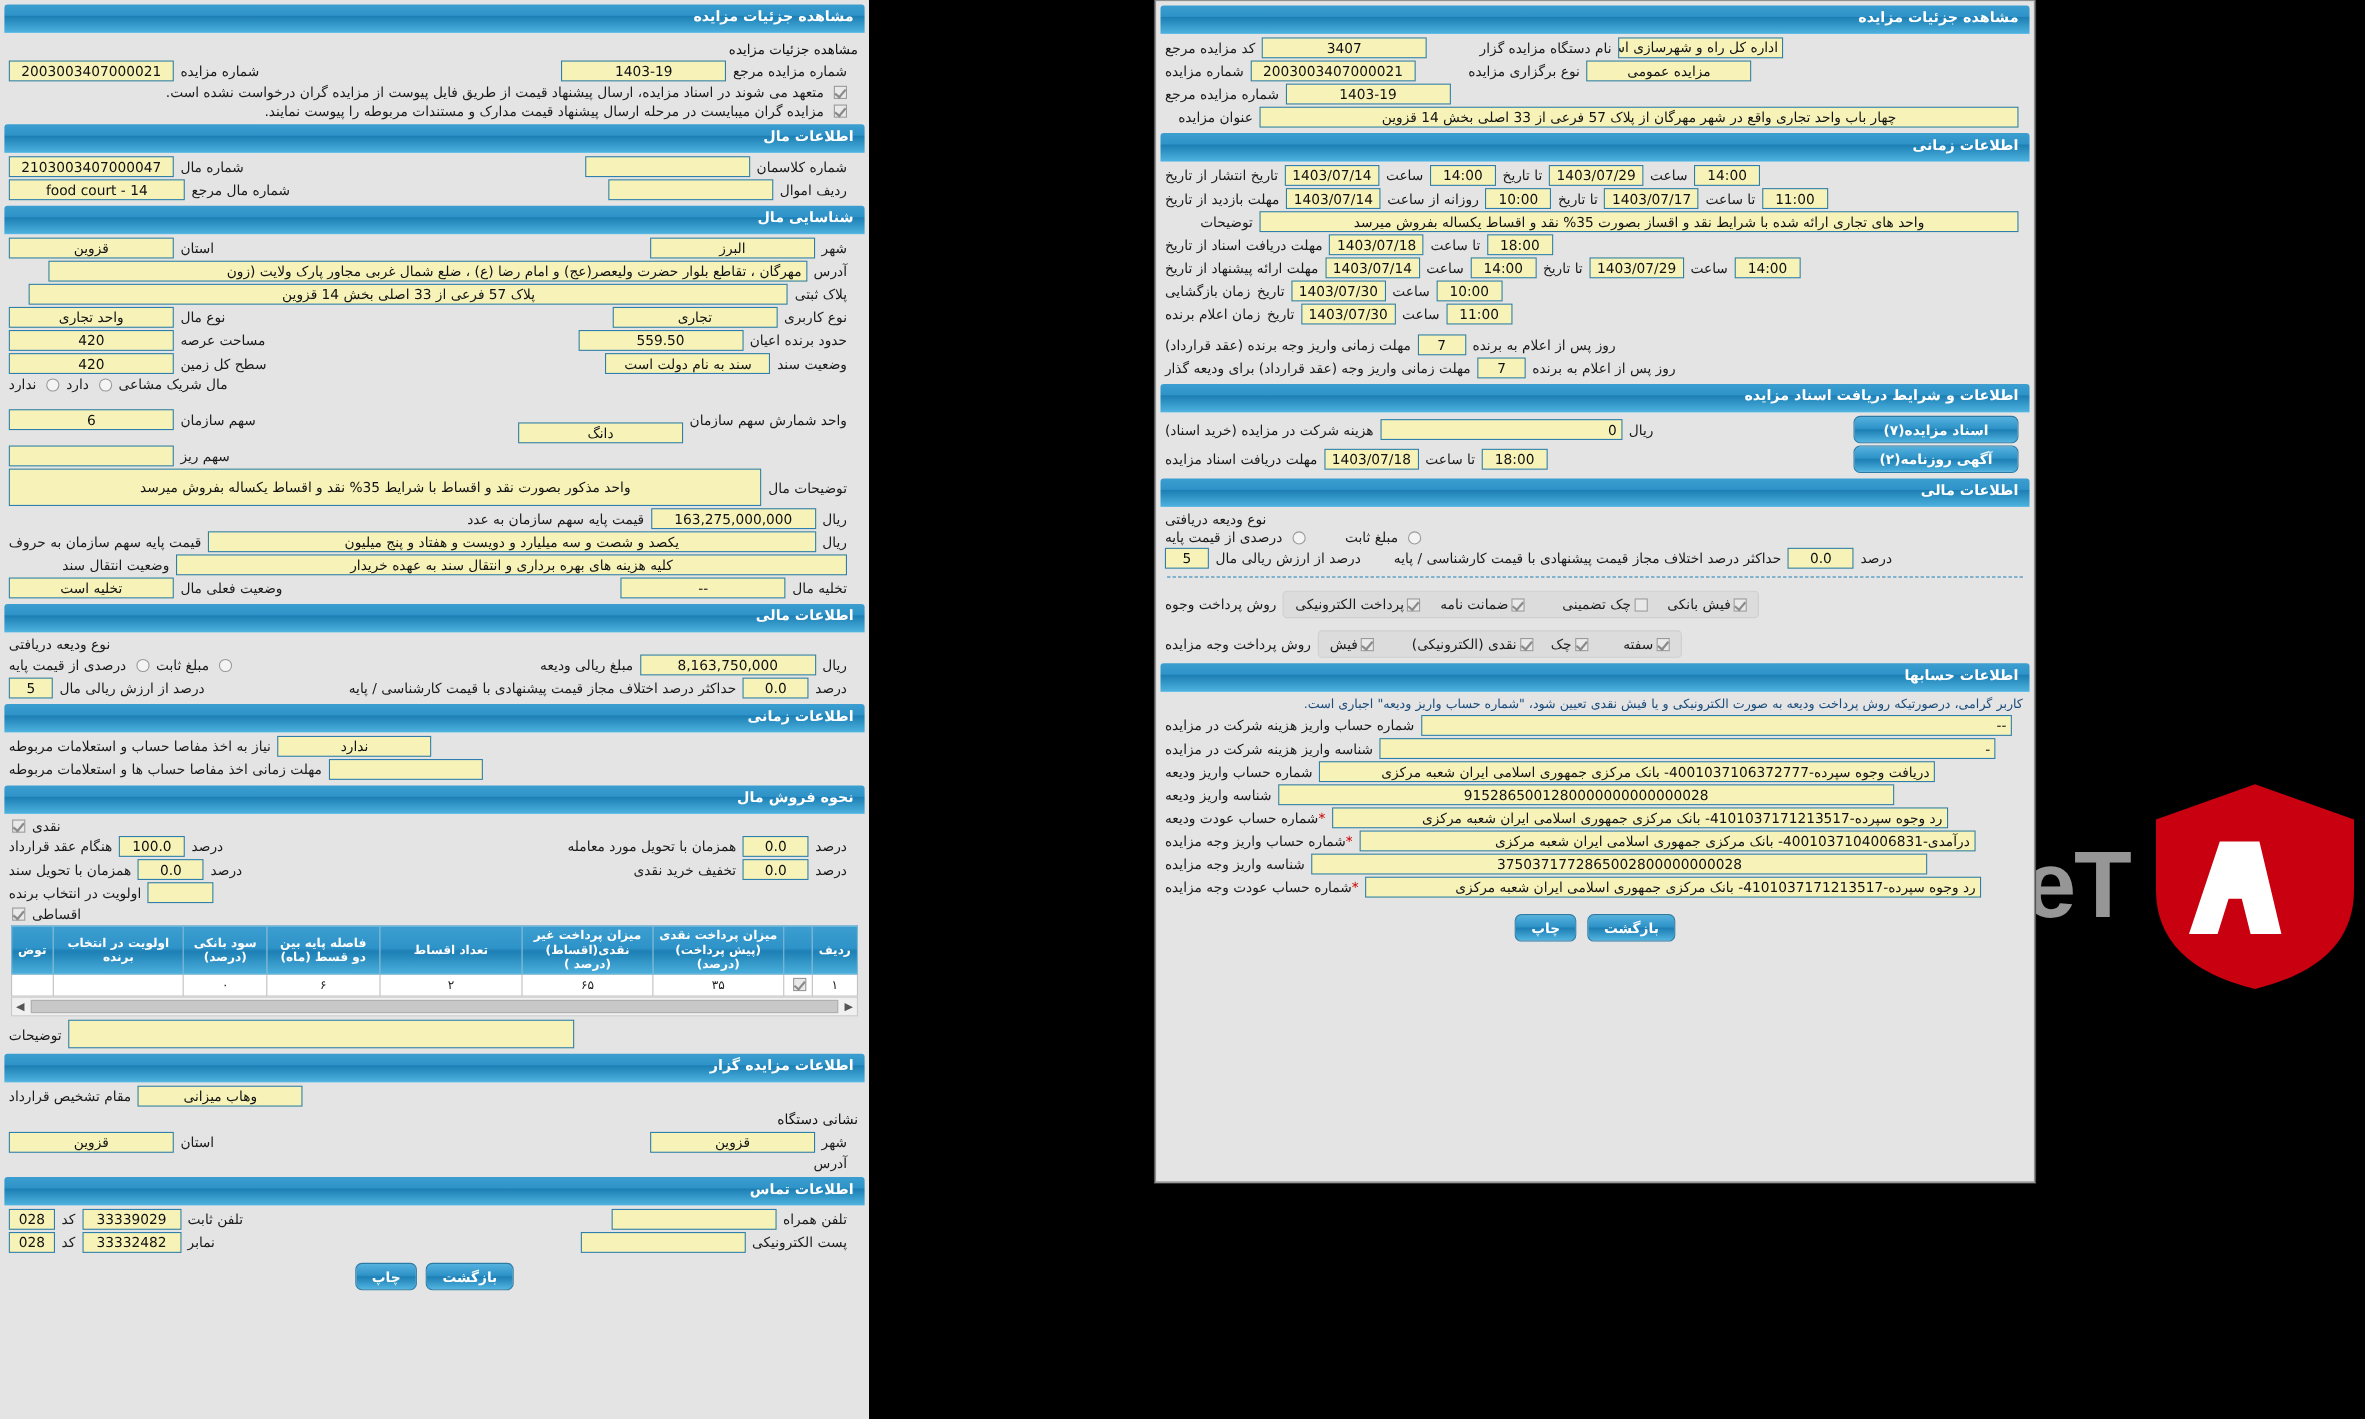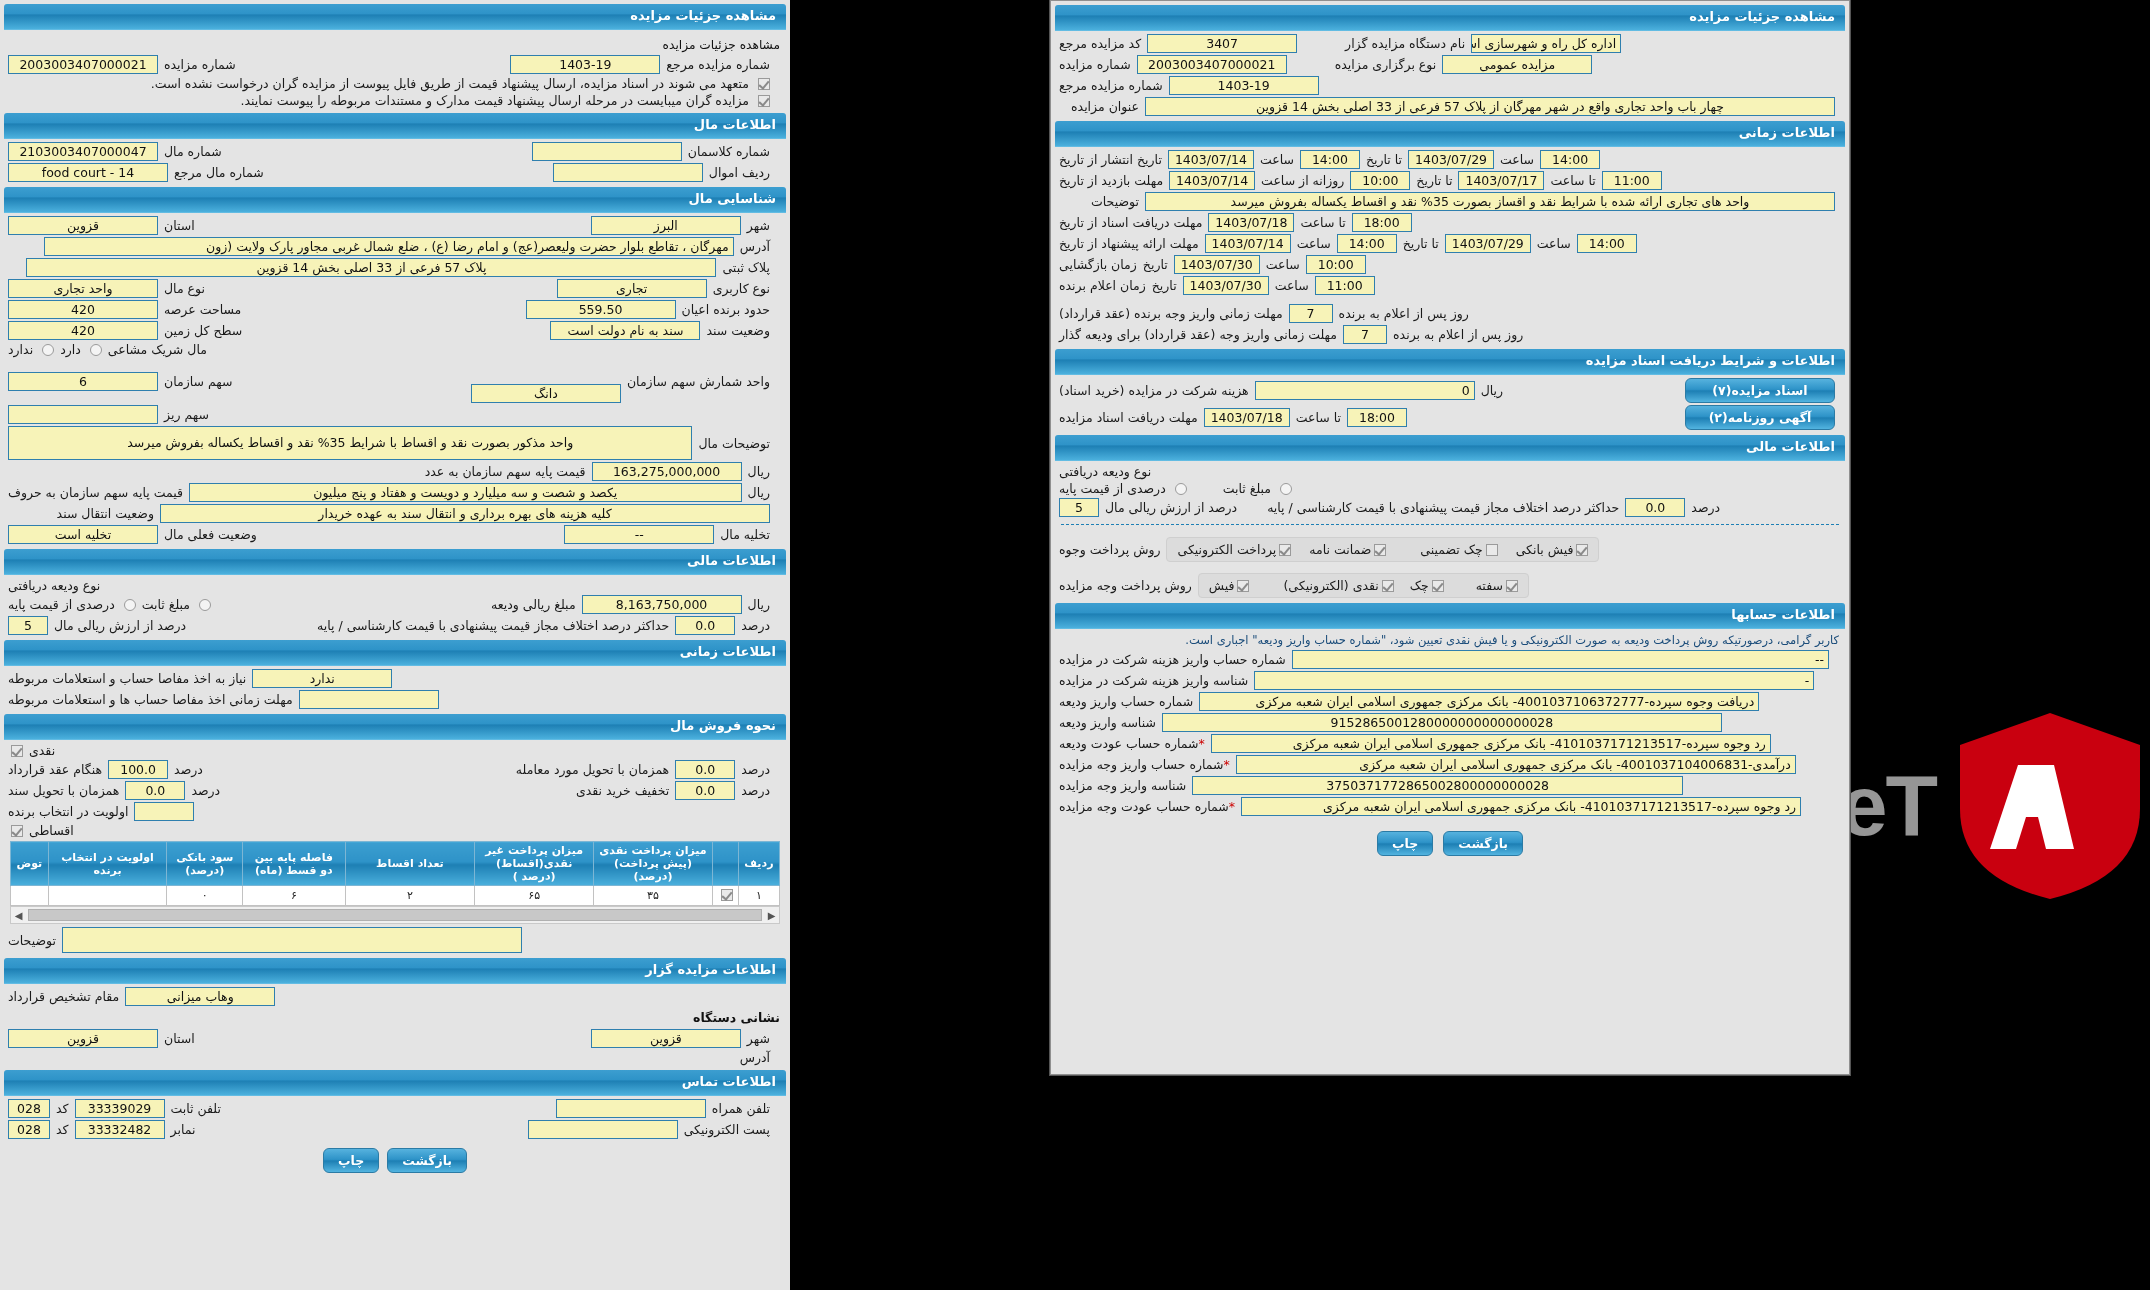--- a/index.html
+++ b/index.html
@@ -56,21 +56,21 @@
     font-size: 12.5px;
     padding: 0 4px;
     text-align: center;
     color: #111;
     white-space: nowrap;
     overflow: hidden;
   }
   .fld.empty { color: transparent; }
   .fld.l { text-align: right; }
   .note { font-size: 12.2px; color:#111; padding: 2px 10px; text-align: right; }
-  .subhead { font-size: 12.5px; font-weight: bold; color:#111; padding: 3px 10px; }
+  .subhead { font-size: 12.5px; font-weight: normal; color:#111; padding: 3px 10px; }
   .cb {
     display:inline-block; width:12px; height:12px;
     border:1px solid #9a9a9a; background:#e9e9e9;
     vertical-align:-2px; position:relative; margin-left:3px;
   }
   .cb.on::after{
     content:""; position:absolute; left:2px; top:0px;
     width:4px; height:8px; border:solid #8a8a8a;
     border-width:0 2px 2px 0; transform:rotate(40deg);
   }
@@ -629,21 +629,21 @@
     <span class="fld l" style="width:560px;">رد وجوه سپرده-4101037171213517- بانک مرکزی جمهوری اسلامی ایران شعبه مرکزی</span>
     <span class="lbl req">شماره حساب عودت ودیعه</span>
   </div>
   <div class="row" style="padding-right:14px;">
     <span style="flex:1"></span>
     <span class="fld l" style="width:560px;">درآمدی-4001037104006831- بانک مرکزی جمهوری اسلامی ایران شعبه مرکزی</span>
     <span class="lbl req">شماره حساب واریز وجه مزایده</span>
   </div>
   <div class="row" style="padding-right:14px;">
     <span style="flex:1"></span>
-    <span class="fld" style="width:491px;">3750371772865002800000000028</span>
+    <span class="fld" style="width:560px;">3750371772865002800000000028</span>
     <span class="lbl">شناسه واریز وجه مزایده</span>
   </div>
   <div class="row" style="padding-right:14px;">
     <span style="flex:1"></span>
     <span class="fld l" style="width:560px;">رد وجوه سپرده-4101037171213517- بانک مرکزی جمهوری اسلامی ایران شعبه مرکزی</span>
     <span class="lbl req">شماره حساب عودت وجه مزایده</span>
   </div>
 
   <div style="display:flex;justify-content:center;gap:10px;padding:14px 0 10px 0;">
     <span class="btn" style="min-width:66px;">بازگشت</span>

